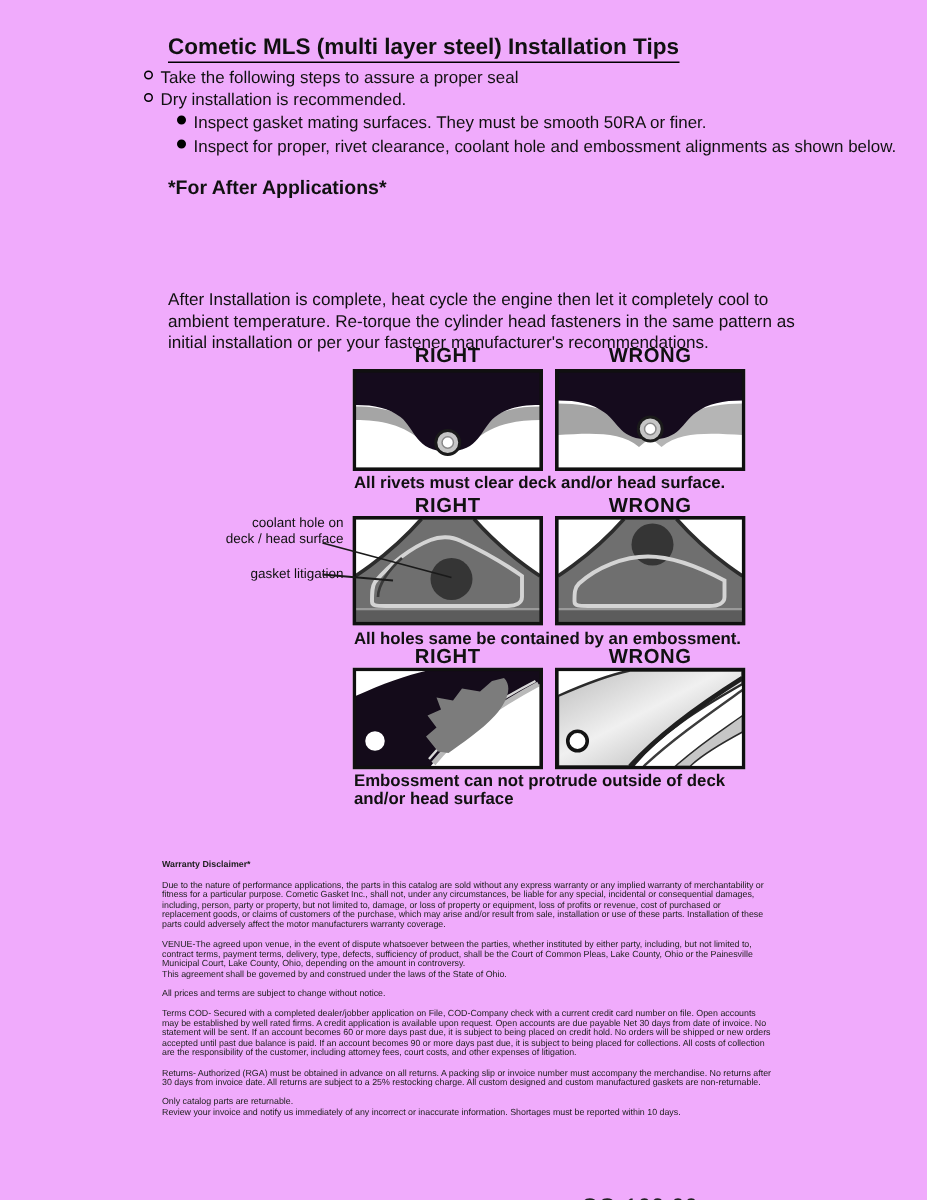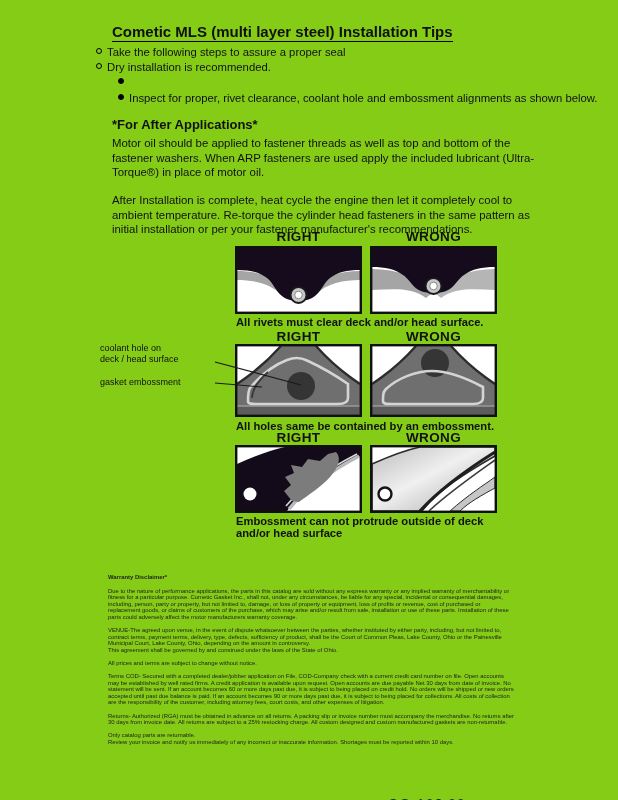--- a/index.html
+++ b/index.html
@@ -1,59 +1,58 @@
 <!DOCTYPE html>
 <html><head>
 <meta charset="utf-8">
 <style>
   html,body{margin:0;padding:0;background:#ffffff;}
   .page{
-    position:relative;width:618px;height:800px;background:#84cc16;
+    position:relative;width:618px;height:800px;background:#f0abfc;
     font-family:"Liberation Sans",sans-serif;color:#111;overflow:hidden;
   }
   .title{position:absolute;top:23px;left:112px;margin:0;font-size:15px;font-weight:bold;}
   .title span{border-bottom:1.6px solid #000;padding-bottom:1px;}
   .bullets{position:absolute;top:45px;left:96px;font-size:11.3px;line-height:15.2px;width:440px;}
   .b-row{white-space:nowrap;}
   .marker{display:inline-block;width:4px;height:4px;border:1px solid #000;border-radius:50%;margin-right:5px;vertical-align:2px;}
   .marker.filled{background:#000;}
   .sub{padding-left:22px;}
   .diesel-h{position:absolute;top:117px;left:112px;margin:0;font-size:13px;font-weight:bold;}
   .para{position:absolute;left:112px;width:438px;margin:0;font-size:11.4px;line-height:14.6px;}
   .p1{top:136px;}
   .p2{top:165px;margin-top:28px;}
   .note{top:210px;}
   .rw{position:absolute;width:127px;text-align:center;font-size:13.5px;font-weight:bold;letter-spacing:.4px;}
   .box{position:absolute;display:block;}
   .caption{position:absolute;left:236px;font-size:11.2px;font-weight:bold;width:280px;}
-  .callout{position:absolute;left:100px;width:113px;font-size:9px;line-height:10.5px;color:#111;}
+  .callout{position:absolute;left:116px;width:113px;text-align:right;font-size:9px;line-height:10.5px;color:#111;}
   .leaders{position:absolute;left:0;top:329px;pointer-events:none;}
   .legal{position:absolute;top:574px;left:108px;width:406px;font-size:5.9px;line-height:6.6px;color:#222;}
   .legal p{margin:0 0 6.5px 0;}
   .legal .grp{margin:0 0 6.5px 0;}
   .legal .grp p{margin:0;}
   .lh{font-weight:bold;margin:0 0 7px 0;}
   .docnum{position:absolute;top:758px;left:387px;font-size:16px;color:#222;margin-top:39px;}
 </style>
 </head>
 <body>
 
 <div class="page">
 
   <h1 class="title"><span>Cometic MLS (multi layer steel) Installation Tips</span></h1>
 
   <div class="bullets">
     <div class="b-row"><span class="marker"></span><span>Take the following steps to assure a proper seal</span></div>
     <div class="b-row"><span class="marker"></span><span>Dry installation is recommended.</span></div>
-    <div class="b-row sub"><span class="marker filled"></span></div>
+    <div class="b-row sub"><span class="marker filled"></span><span>Inspect gasket mating surfaces.  They must be smooth 50RA or finer.</span></div>
     <div class="b-row sub"><span class="marker filled"></span><span>Inspect for proper, rivet clearance, coolant hole and embossment alignments as shown below.</span></div>
   </div>
 
   <h2 class="diesel-h">*For After Applications*</h2>
-  <p class="para p1">Motor oil should be applied to fastener threads as well as top and bottom of the fastener washers. When ARP fasteners are used apply the included lubricant (Ultra-Torque®) in place of motor oil.</p>
   <p class="para p2">After Installation is complete, heat cycle the engine then let it completely cool to ambient temperature. Re-torque the cylinder head fasteners in the same pattern as initial installation or per your fastener manufacturer's recommendations.</p>
 
   <div class="rw" style="top:229px;left:235px;">RIGHT</div>
   <div class="rw" style="top:229px;left:370px;">WRONG</div>
 
   <svg class="box" style="top:246px;left:235px;" width="127" height="68" viewBox="0 0 127 68">
     <rect x="0" y="0" width="127" height="68" fill="#ffffff"></rect>
     <path d="M2,25 C22,25 38,30 52,44 L47,49 C35,37 18,34 2,34 Z" fill="#a5a5a5"></path>
     <path d="M125,25 C105,25 89,30 75,44 L80,49 C92,37 109,34 125,34 Z" fill="#a5a5a5"></path>
     <path d="M2,2 H125 V24 C112,24 103,26 95,32 C85,40 85,55 63.5,55 C42,55 42,40 32,32 C24,26 15,24 2,24 Z" fill="#150b1d"></path>
@@ -78,21 +77,21 @@
 
   <div class="caption" style="top:316px;">All rivets must clear deck and/or head surface.</div>
 
   <div class="rw" style="top:329px;left:235px;">RIGHT</div>
   <div class="rw" style="top:329px;left:370px;">WRONG</div>
 
   <div class="callout" style="top:343px;">
     <div>coolant hole on</div>
     <div>deck / head surface</div>
   </div>
-  <div class="callout" style="top:377px;">gasket embossment</div>
+  <div class="callout" style="top:377px;">gasket litigation</div>
 
   <svg class="box" style="top:344px;left:235px;" width="127" height="73" viewBox="0 0 127 73">
     <rect x="0" y="0" width="127" height="73" fill="#6f6f6f"></rect>
     <rect x="2" y="62" width="123" height="9" fill="#5c5c5c"></rect>
     <path d="M2,62 H125" stroke="#9a9a9a" stroke-width="1.5" fill="none"></path>
     <path d="M2,2 L46,2 C38,11 27,22 12,33 C8,36 5,38 2,40 Z" fill="#ffffff"></path>
     <path d="M46,2 C38,11 27,22 12,33 C8,36 5,38 2,40" stroke="#2c2c2c" stroke-width="2.4" fill="none"></path>
     <path d="M125,2 L81,2 C89,11 100,22 115,33 C119,36 122,38 125,40 Z" fill="#ffffff"></path>
     <path d="M81,2 C89,11 100,22 115,33 C119,36 122,38 125,40" stroke="#2c2c2c" stroke-width="2.4" fill="none"></path>
     <path d="M13,57 C13,51 13,47 15,44 C25,32 39,21 52,16 C58,13.5 66,13.5 72,16.5 C86,23 103,33 113,40 L113,54 C113,58 109,60 103,60 L22,60 C16,60 13,60 13,57 Z" stroke="#d4d4d4" stroke-width="2.6" fill="none"></path>

